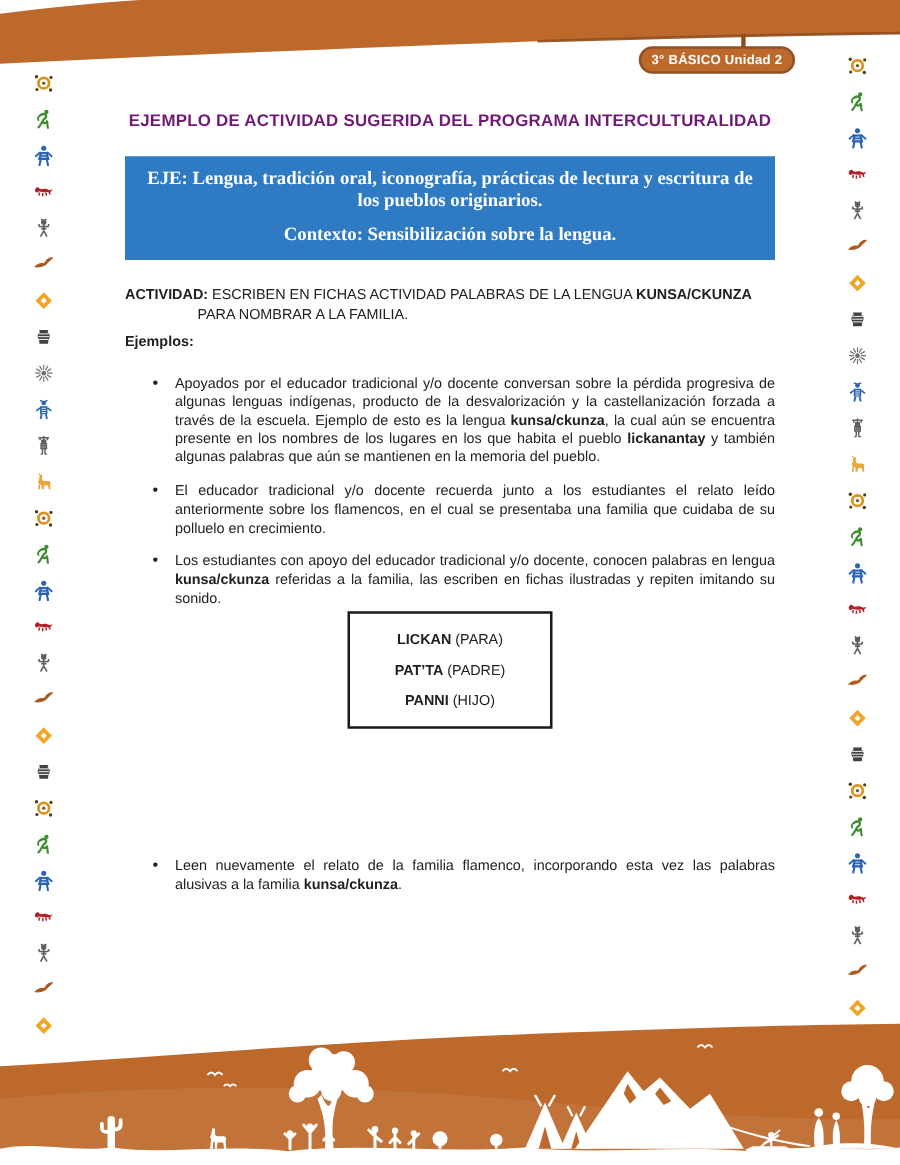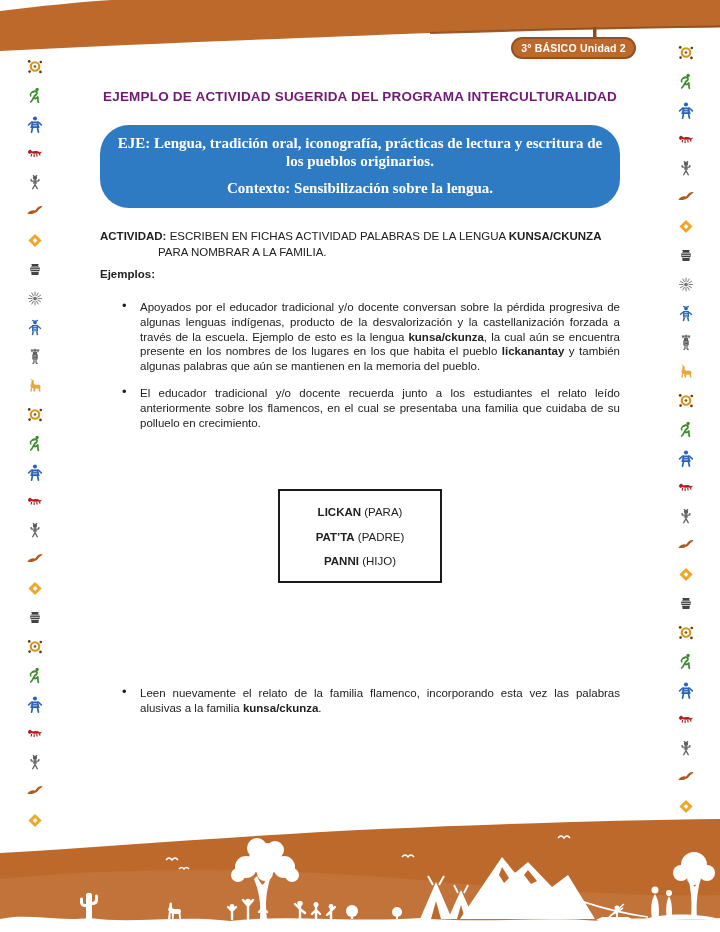--- a/index.html
+++ b/index.html
@@ -12,21 +12,21 @@
   .unit-tag{position:absolute;left:511px;top:37px;width:121px;height:18px;
             background:#BE692C;border:2px solid #935023;border-radius:11px;
             color:#fff;font-size:10.5px;font-weight:700;display:flex;
             align-items:center;justify-content:center;letter-spacing:.2px;}
 
   .doc-title{position:absolute;top:89px;left:100px;width:520px;margin:0;
              text-align:center;font-size:13.5px;font-weight:700;color:#701a75;letter-spacing:.2px;}
 
   .eje-banner{position:absolute;top:125px;left:100px;width:520px;box-sizing:border-box;
               background:#2E7BC4;padding:9px 14px 11px;text-align:center;color:#fff;
-              font-family:"Liberation Serif",serif;font-weight:700;border-radius:29px;}
+              font-family:"Liberation Serif",serif;font-weight:700;}
   .eje-line{margin:0;font-size:15px;line-height:18px;}
   .context-line{margin:9px 0 0;font-size:15px;line-height:18px;}
 
   .activity{position:absolute;top:229px;left:100px;width:520px;margin:0;box-sizing:border-box;
             font-size:11.5px;line-height:15.5px;padding-left:58px;text-indent:-58px;}
 
   .examples-heading{position:absolute;top:268px;left:100px;margin:0;font-size:11.5px;font-weight:700;}
 
   ul.bullets{margin:0;padding:0;list-style:none;}
   .examples-list{position:absolute;top:288px;left:100px;width:520px;}
@@ -68,20 +68,21 @@
     <p class="context-line">Contexto: Sensibilización sobre la lengua.</p>
   </div>
 
   <p class="activity"><span class="b">ACTIVIDAD:</span> <span><span>ESCRIBEN EN FICHAS ACTIVIDAD PALABRAS DE LA LENGUA </span><span class="b">KUNSA/CKUNZA</span><span> PARA NOMBRAR A LA FAMILIA.</span></span></p>
 
   <p class="examples-heading">Ejemplos:</p>
 
   <ul class="bullets examples-list">
       <li class="bullet"><span>Apoyados por el educador tradicional y/o docente conversan sobre la pérdida progresiva de algunas lenguas indígenas, producto de la desvalorización y la castellanización forzada a través de la escuela. Ejemplo de esto es la lengua </span><span class="b">kunsa/ckunza</span><span>, la cual aún se encuentra presente en los nombres de los lugares en los que habita el pueblo </span><span class="b">lickanantay</span><span> y también algunas palabras que aún se mantienen en la memoria del pueblo.</span></li>
       <li class="bullet"><span>El educador tradicional y/o docente recuerda junto a los estudiantes el relato leído anteriormente sobre los flamencos, en el cual se presentaba una familia que cuidaba de su polluelo en crecimiento.</span></li>
+      <li class="bullet"><span>Los estudiantes con apoyo del educador tradicional y/o docente, conocen palabras en lengua </span><span class="b">kunsa/ckunza</span><span> referidas a la familia, las escriben en fichas ilustradas y repiten imitando su sonido.</span></li>
     </ul>
 
   <div class="word-box">
       <div class="word-row"><span class="b">LICKAN</span><span> (PARA)</span></div>
       <div class="word-row"><span class="b">PAT’TA</span><span> (PADRE)</span></div>
       <div class="word-row"><span class="b">PANNI</span><span> (HIJO)</span></div>
     </div>
 
   <ul class="bullets closing-list">
       <li class="bullet"><span>Leen nuevamente el relato de la familia flamenco, incorporando esta vez las palabras alusivas a la familia </span><span class="b">kunsa/ckunza</span><span>.</span></li>

